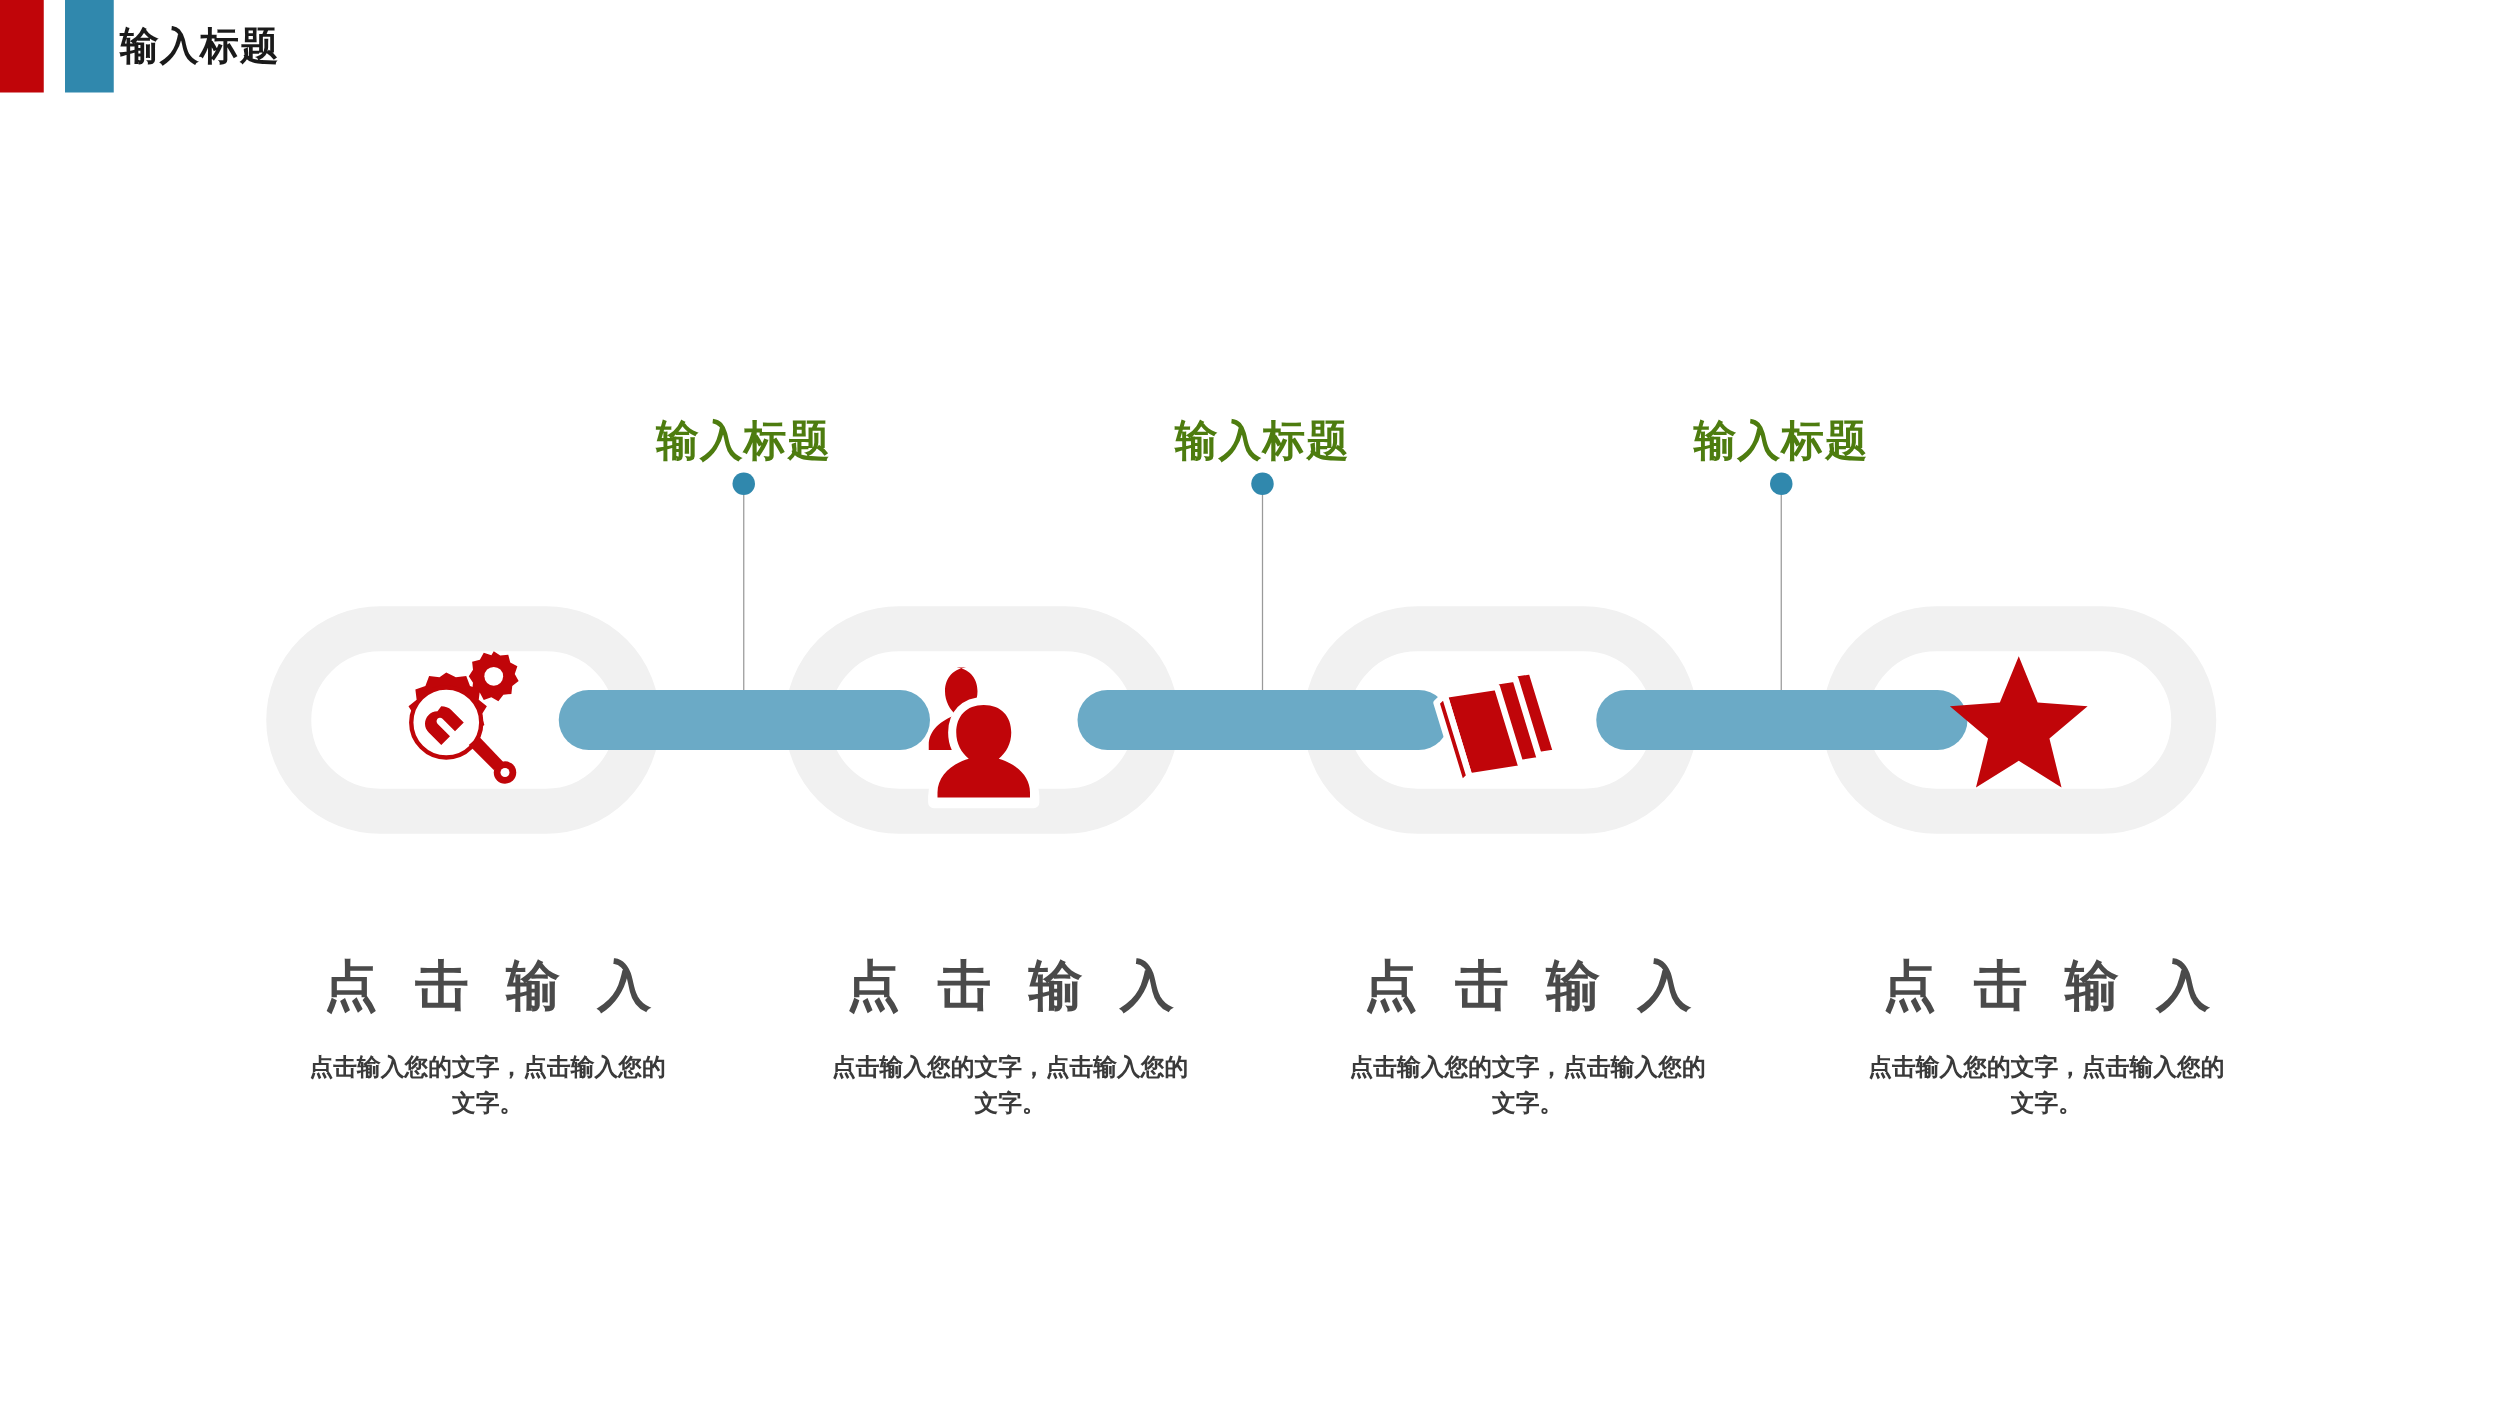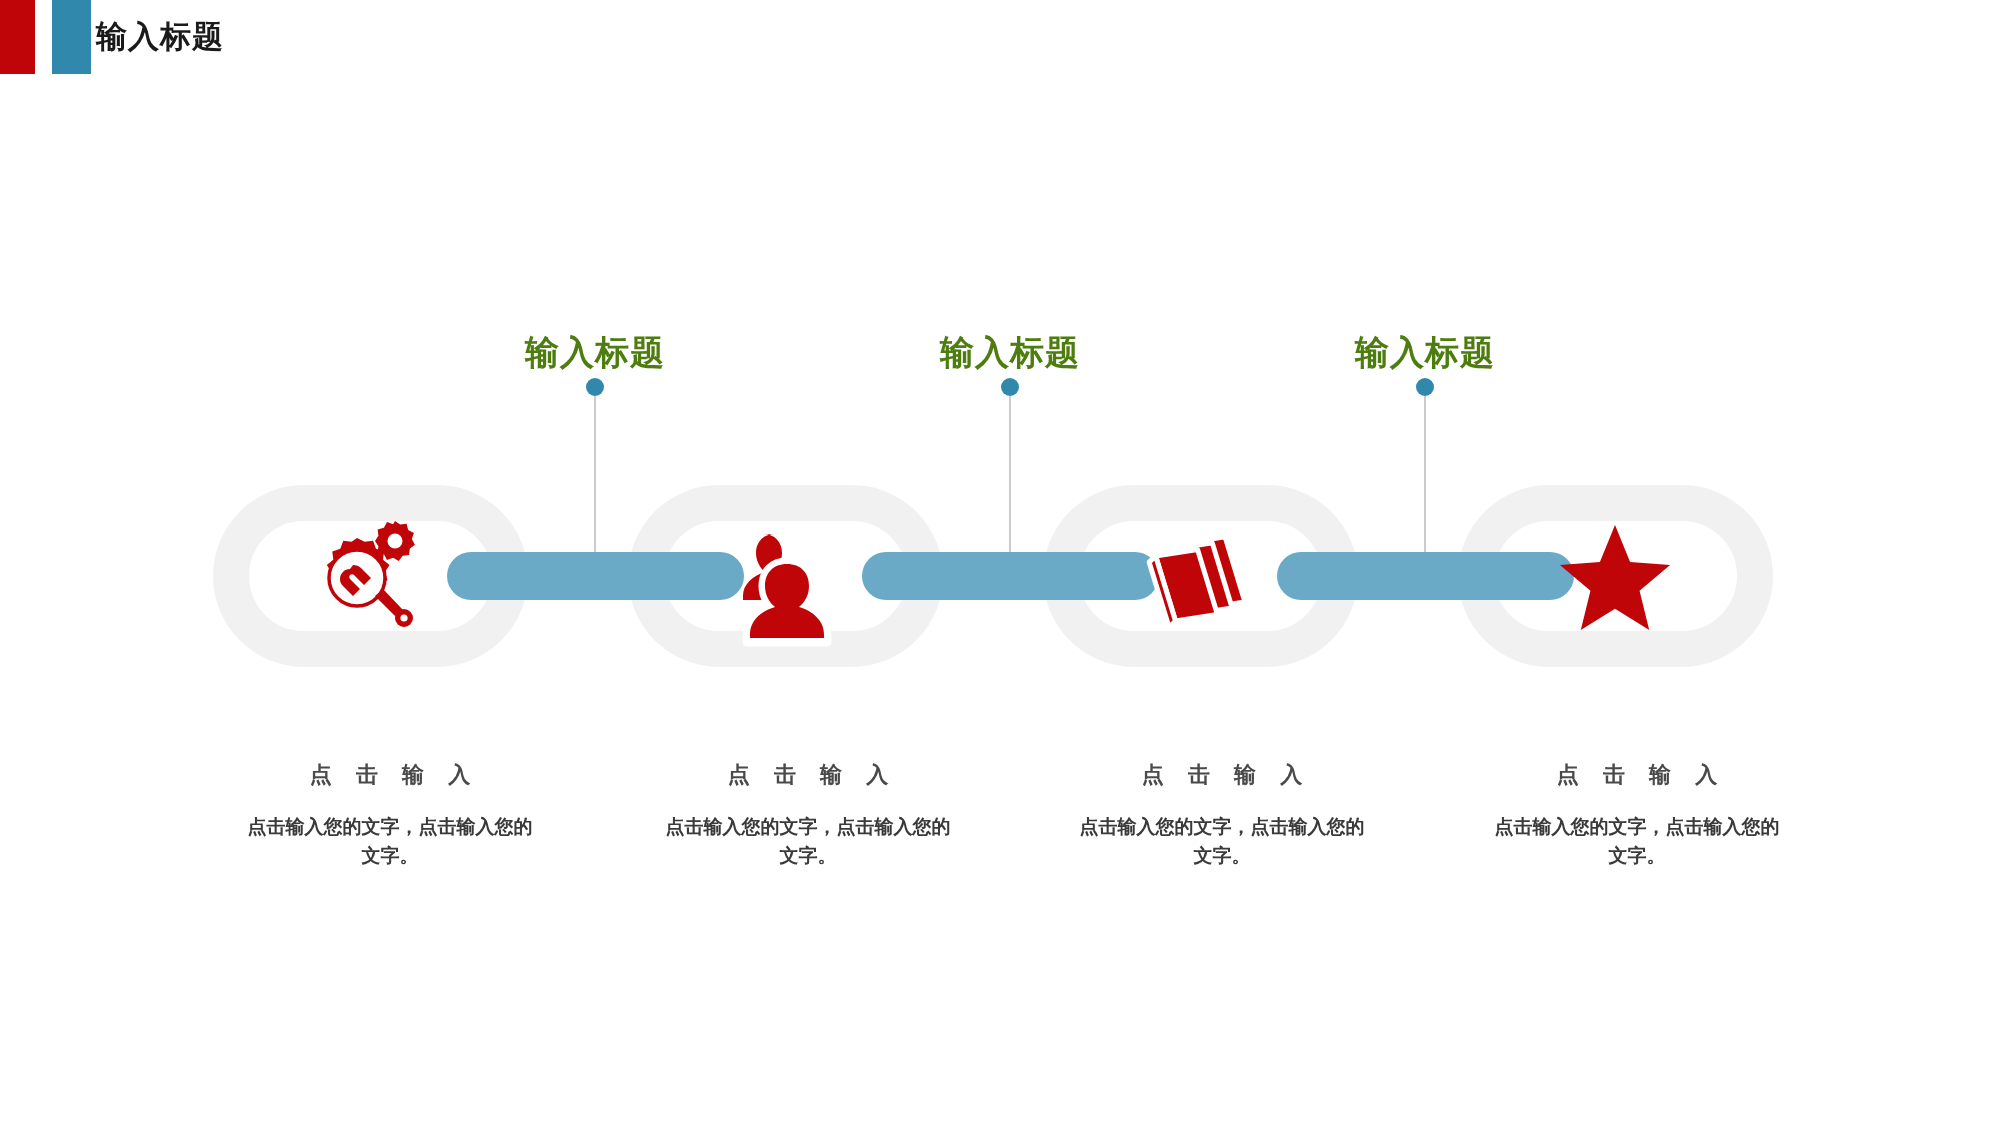--- a/index.html
+++ b/index.html
@@ -61,21 +61,21 @@
     position:absolute;
     width:130px; height:130px;
     transform:translate(-50%,-50%);
     display:flex; align-items:center; justify-content:center;
   }
   .icon-slot svg { display:block; overflow:visible; }
 
   
   .col { position:absolute; transform:translateX(-50%); text-align:center; }
   .col-head {
-    font-size:22px; font-weight:700; color:#4a4a4a;
+    font-size:43px; font-weight:700; color:#4a4a4a;
     letter-spacing:9px; text-indent:9px; white-space:nowrap;
     margin-bottom:22px;
   }
   .col-body {
     font-size:19px; font-weight:700; color:#3a3a3a;
     line-height:1.55; width:300px; margin:12px auto;
   }
 </style>
 </head>
 <body>

